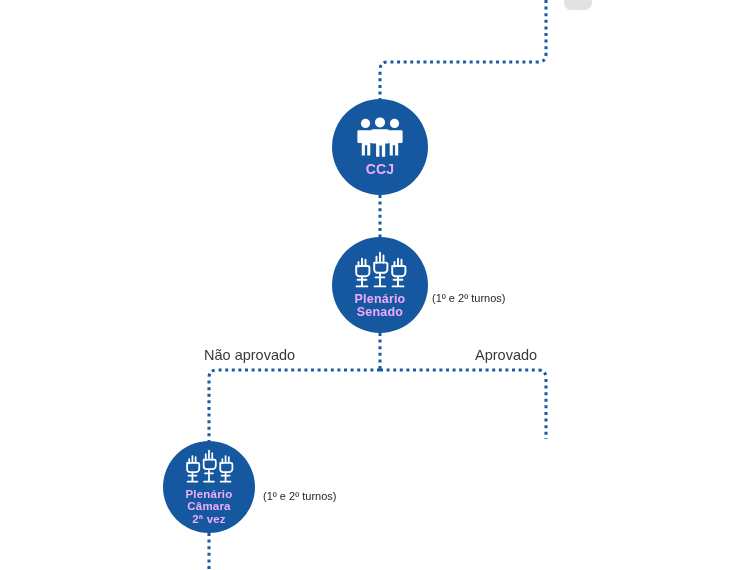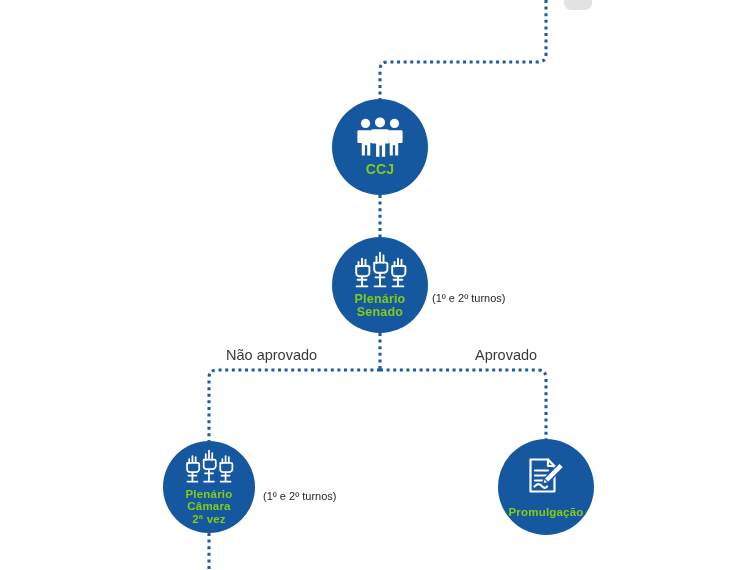--- a/index.html
+++ b/index.html
@@ -32,21 +32,21 @@
     flex-direction: column;
     align-items: center;
     justify-content: center;
     box-sizing: border-box;
   }
   .node-icon {
     display: block;
     line-height: 0;
   }
   .node-label {
-    color: #84cc16;
+    color: #f0abfc;
     font-weight: bold;
     text-align: center;
     line-height: 1.08;
     letter-spacing: 0.2px;
     white-space: pre-line;
   }
   .side-note {
     position: absolute;
     color: #231f20;
     font-size: 11px;
@@ -150,39 +150,22 @@
           <path d="M39.2,15.0 h11.6 a1.6,1.6 0 0 1 1.6,1.6 v5.0 a3.6,3.6 0 0 1 -3.6,3.6 h-6.4 a3.2,3.2 0 0 1 -3.2,-3.2 Z"></path>
           <path d="M45,25.6 v9.8 M39.6,35.4 h10.8 M40.6,28.8 h8.8"></path>
         </g>
       </svg>
     </span>
     <span class="node-label" style="font-size:11.5px; margin-top:4px;">Plenário
 Câmara
 2ª vez</span>
   </div>
 
-  <div class="node" style="left:498px; top:439px; width:96px; height:96px;">
-    <span class="node-icon">
-      <svg width="44" height="44" viewBox="0 0 44 44" xmlns="http://www.w3.org/2000/svg">
-        <g fill="none" stroke="#ffffff" stroke-width="2.2" stroke-linejoin="round" stroke-linecap="round">
-          <path d="M6.5,3.5 h17.5 l6.5,6.5 v25.5 h-24 Z"></path>
-          <path d="M24,3.5 v6.5 h6.5"></path>
-          <path d="M11,14.5 h13 M11,19.5 h13 M11,24.5 h8"></path>
-          <path d="M10.5,30.5 c2.6,-3.2 5.2,-3.2 7.8,0 c1.6,1.9 3.2,1.9 4.8,0"></path>
-        </g>
-        <g fill="#ffffff" stroke="#15589F" stroke-width="1.4" stroke-linejoin="round">
-          <path d="M35.5,7.0 l4.2,4.2 l-15.4,15.4 l-5.6,1.4 l1.4,-5.6 Z"></path>
-        </g>
-        <path d="M20.1,22.4 l5.6,5.6" fill="none" stroke="#15589F" stroke-width="1.2"></path>
-      </svg>
-    </span>
-    <span class="node-label" style="font-size:11.5px; margin-top:6px;">Promulgação</span>
-  </div>
 
   <div class="side-note" style="left:432px; top:292px;">(1º e 2º turnos)</div>
 
   <div class="side-note" style="left:263px; top:490px;">(1º e 2º turnos)</div>
 
-  <div class="branch-label" style="left:226px; top:347px;">Não aprovado</div>
+  <div class="branch-label" style="left:204px; top:347px;">Não aprovado</div>
 
   <div class="branch-label" style="left:475px; top:347px;text-align:right;">Aprovado</div>
 
 </div>
 
 </body></html>

